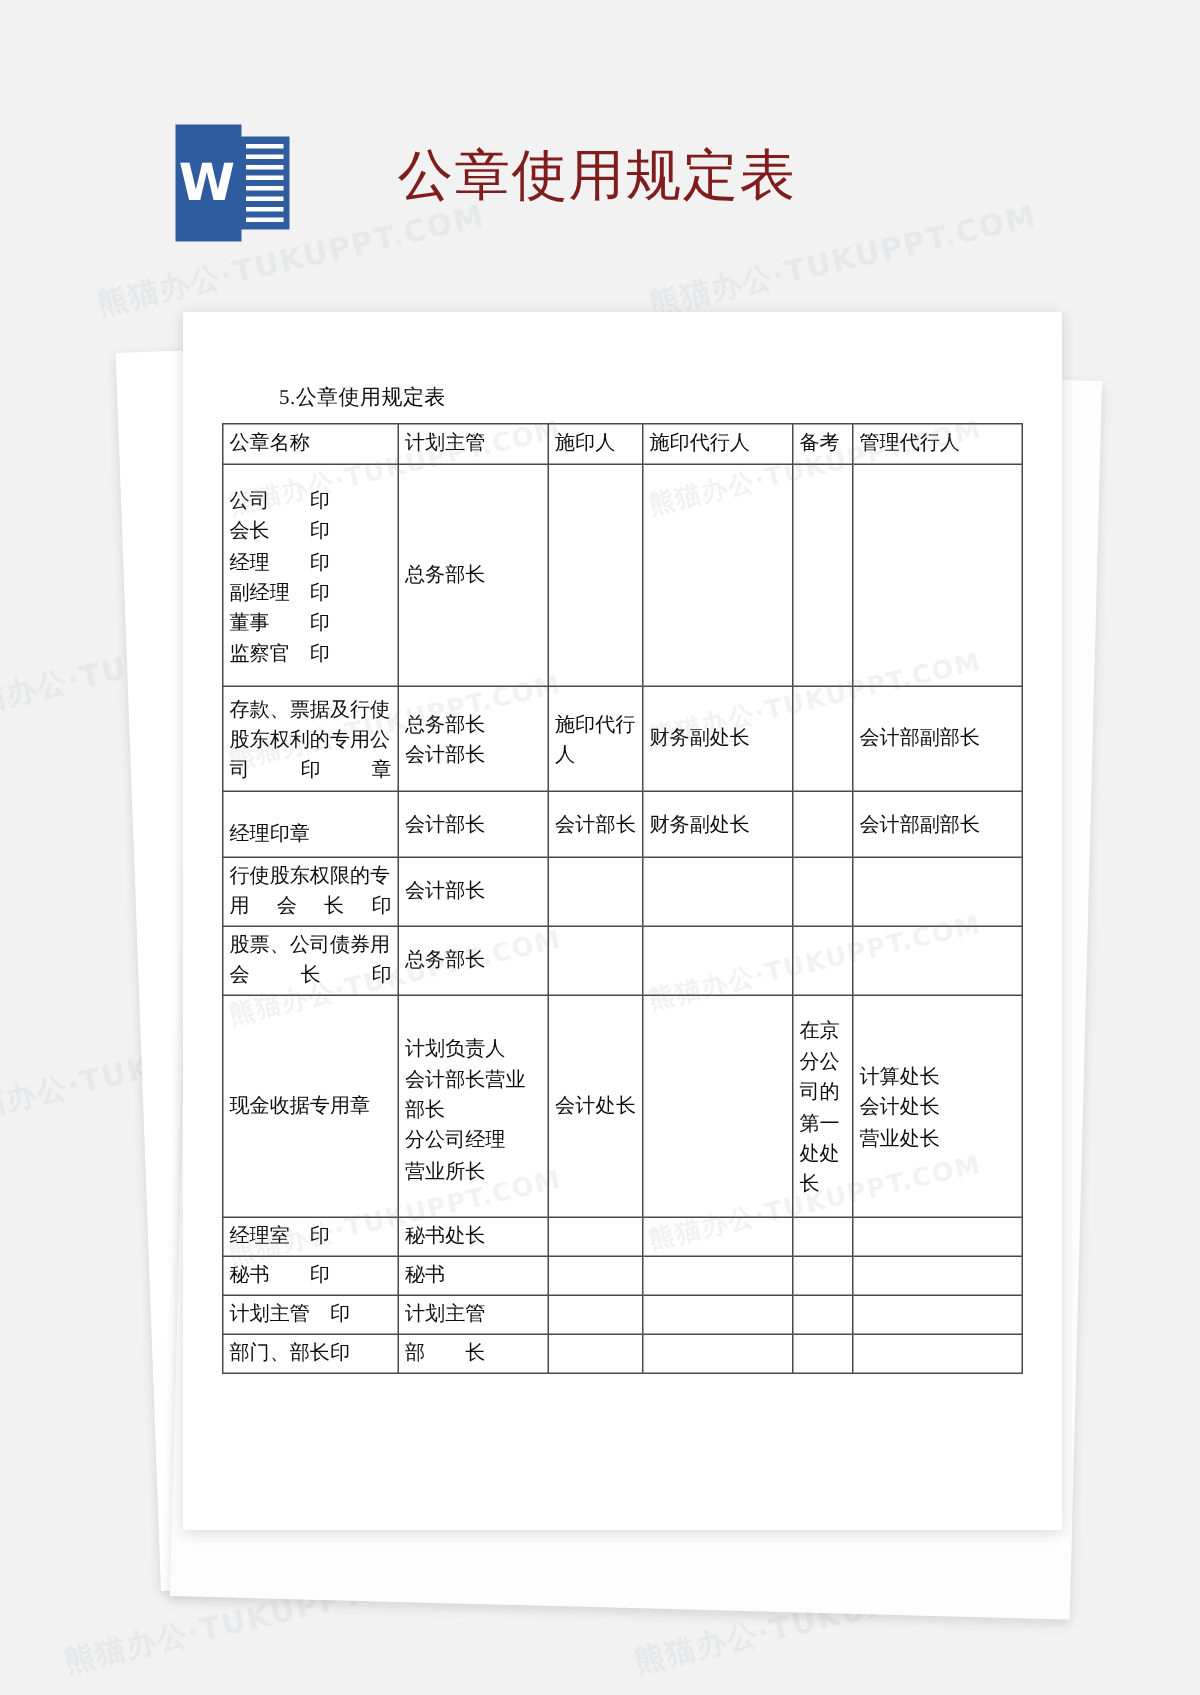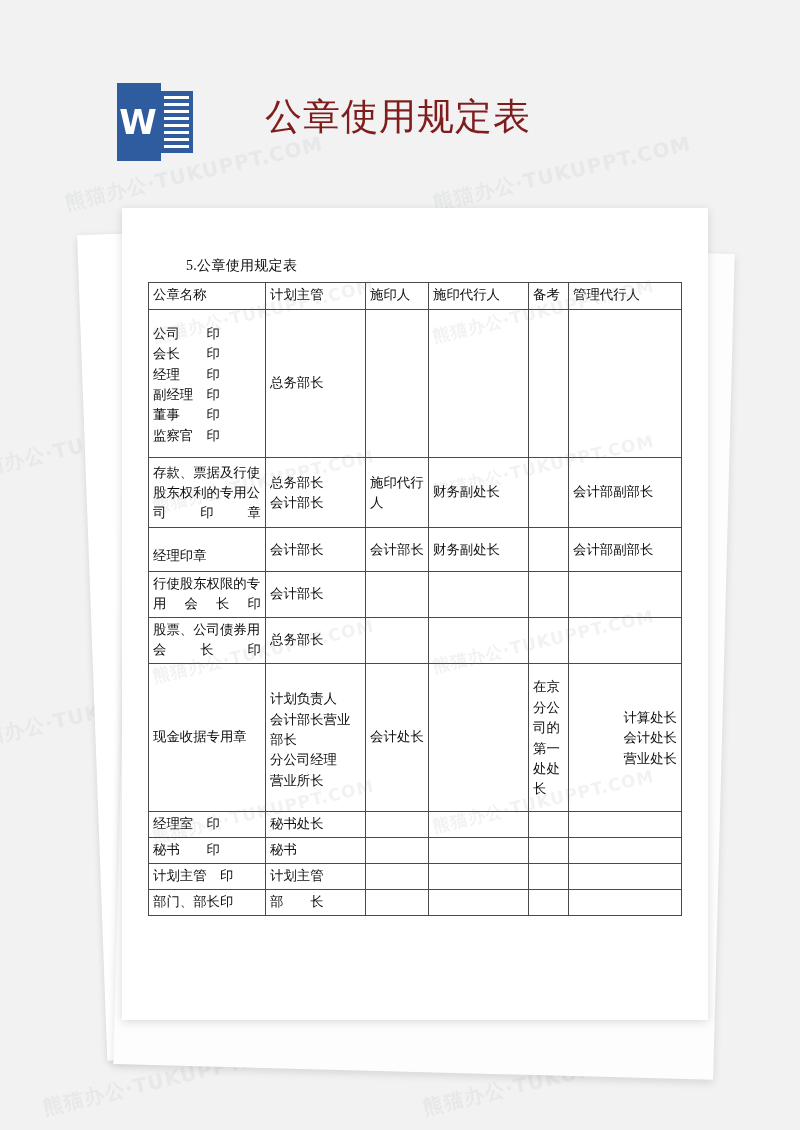--- a/index.html
+++ b/index.html
@@ -325,21 +325,21 @@
 
       <tr style="height:148px;">
         <td class="mid-cell">现金收据专用章</td>
         <td class="top-cell multiline" style="padding-top:8px;">计划负责人
 会计部长营业部长
 分公司经理
 营业所长</td>
         <td class="mid-cell just">会计处长</td>
         <td class="mid-cell"></td>
         <td class="top-cell narrow-just" style="padding-top:5px;">在京分公司的第一处处长</td>
-        <td class="top-cell multiline" style="padding-top:5px;text-align:right;">计算处长
+        <td class="top-cell multiline" style="padding-top:5px;">计算处长
 会计处长
 营业处长</td>
       </tr>
 
       <tr style="height:26px;padding-left:44px;">
         <td class="mid-cell">经理室　印</td>
         <td class="mid-cell ctr">秘书处长</td>
         <td class="mid-cell"></td>
         <td class="mid-cell"></td>
         <td class="mid-cell"></td>

